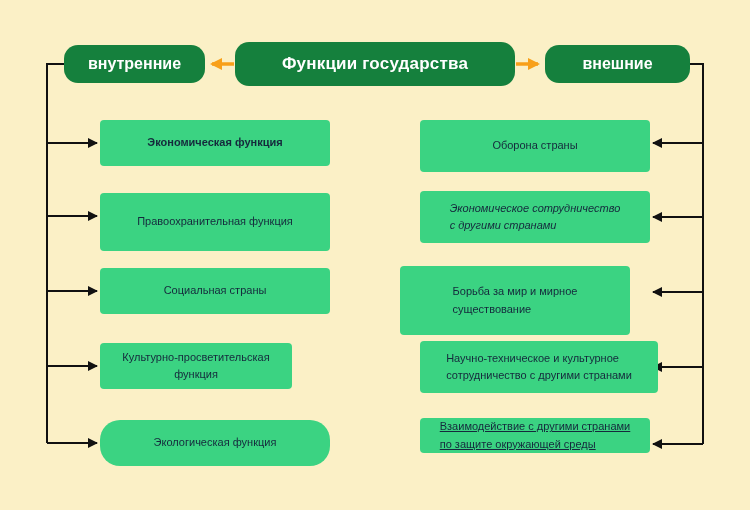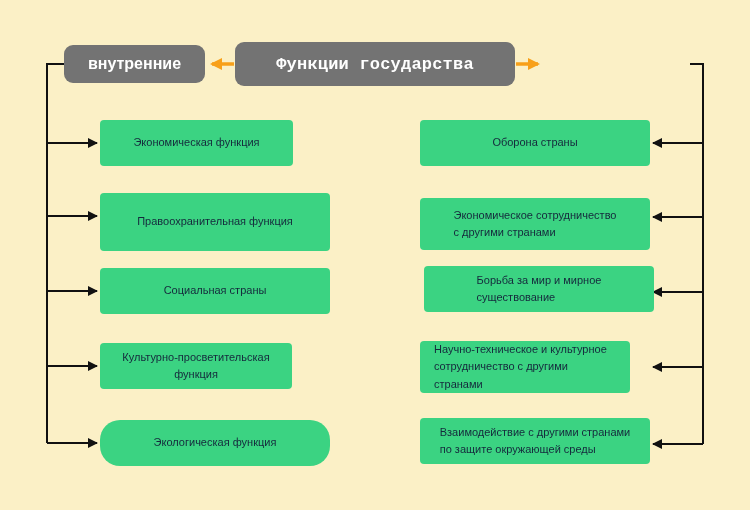--- a/index.html
+++ b/index.html
@@ -12,32 +12,31 @@
     width: 750px; height: 510px;
     background: #FBF0C6;
   }
   svg.connectors {
     position: absolute; left: 0; top: 0;
     width: 750px; height: 510px;
     pointer-events: none;
   }
   .orange-box {
     position: absolute;
-    background: #737373;
+    background: #15803d;
     color: #FFFFFF;
-    border-radius: 9px;
+    border-radius: 14px;
     display: flex; align-items: center; justify-content: center;
     font-weight: bold;
     text-align: center;
   }
   .orange-box.title {
     left: 235px; top: 42px; width: 280px; height: 44px;
     font-size: 17px;
     letter-spacing: 0.2px;
-    font-family: Liberation Mono, monospace;
   }
   .orange-box.side {
     top: 45px; height: 38px;
     font-size: 16px;
   }
   .orange-box.side.left  { left: 64px;  width: 141px; }
   .orange-box.side.right { left: 545px; width: 145px; }
   .column { position: absolute; top: 0; left: 0; }
   .green-box {
     position: absolute;
@@ -92,49 +91,52 @@
   </svg>
 
   <div class="orange-box title">
     <span>Функции государства</span>
   </div>
 
   <div class="orange-box side left">
     <span>внутренние</span>
   </div>
 
+  <div class="orange-box side right">
+    <span>внешние</span>
+  </div>
 
   <div class="column" id="col-left">
-      <div class="green-box single" style="left: 100px; top: 120px; width: 193px; height: 46px;">
+      <div class="green-box single" style="left: 100px; top: 120px; width: 230px; height: 46px; font-weight: bold;">
         <span class="box-text">Экономическая функция</span>
       </div>
       <div class="green-box single" style="left: 100px; top: 193px; width: 230px; height: 58px;">
         <span class="box-text">Правоохранительная функция</span>
       </div>
       <div class="green-box single" style="left: 100px; top: 268px; width: 230px; height: 46px;">
         <span class="box-text">Социальная страны</span>
       </div>
       <div class="green-box single" style="left: 100px; top: 343px; width: 192px; height: 46px;">
         <span class="box-text">Культурно-просветительская функция</span>
       </div>
       <div class="green-box single" style="left: 100px; top: 420px; width: 230px; height: 46px; border-radius: 20px;">
         <span class="box-text">Экологическая функция</span>
       </div>
     </div>
   <div class="column" id="col-right">
-      <div class="green-box single" style="left: 420px; top: 120px; width: 230px; height: 46px;">
+      <div class="green-box single" style="left: 420px; top: 120px; width: 230px; height: 52px;">
         <span class="box-text">Оборона страны</span>
       </div>
-      <div class="green-box" style="left: 420px; top: 198px; width: 230px; height: 52px;">
+      <div class="green-box" style="left: 420px; top: 191px; width: 230px; height: 52px; font-style: italic;">
         <span class="box-text">Экономическое сотрудничество<br>с другими странами</span>
       </div>
-      <div class="green-box" style="left: 424px; top: 266px; width: 230px; height: 46px;">
+      <div class="green-box" style="left: 400px; top: 266px; width: 230px; height: 69px;">
         <span class="box-text">Борьба за мир и мирное<br>существование</span>
       </div>
-      <div class="green-box" style="left: 420px; top: 341px; width: 210px; height: 52px;">
+      <div class="green-box" style="left: 420px; top: 341px; width: 238px; height: 52px;">
         <span class="box-text">Научно-техническое и культурное<br>сотрудничество с другими странами</span>
       </div>
-      <div class="green-box" style="left: 420px; top: 418px; width: 230px; height: 46px;">
+      <div class="green-box" style="left: 420px; top: 418px; width: 230px; height: 35px; text-decoration: underline;">
         <span class="box-text">Взаимодействие с другими странами<br>по защите окружающей среды</span>
       </div>
     </div>
 
 </div>
 
 </body></html>

